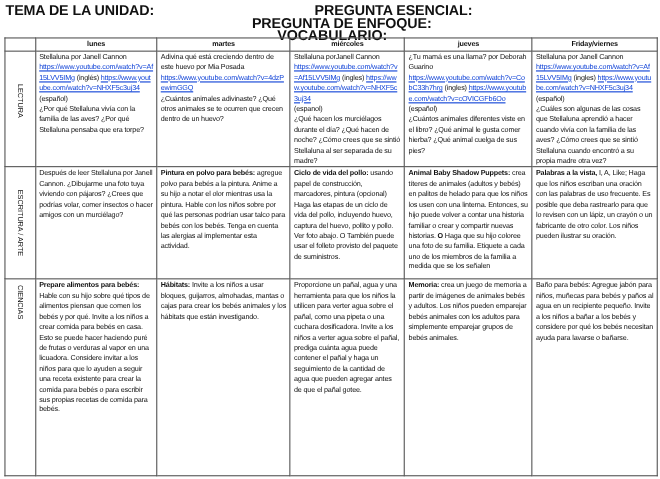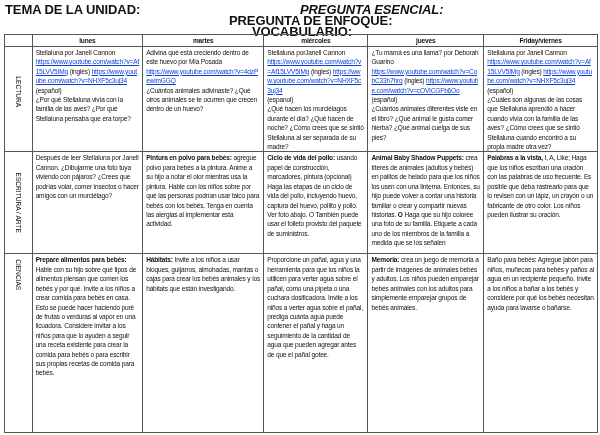--- a/index.html
+++ b/index.html
@@ -1,20 +1,20 @@
 <!DOCTYPE html>
 <html><head>
 <meta charset="utf-8">
 <style>
   html, body { margin: 0; padding: 0; background: #ffffff; }
   body { width: 600px; height: 435px; position: relative; overflow: hidden;
          font-family: "Liberation Sans", sans-serif; color: #111; }
   .hdr { position: absolute; font-size: 13px; font-weight: bold; white-space: nowrap; letter-spacing: -0.1px; }
   #tema { left: 5px; top: 2px; }
-  #esencial { left: 300px; top: 2px; font-style: italic; }
+  #esencial { left: 286px; top: 2px; }
   #enfoque { left: 229px; top: 13px; }
   #vocab { left: 252px; top: 24px; }
   table { position: absolute; left: 4px; top: 34px; border-collapse: collapse; table-layout: fixed; width: 594px; }
   td, th { border: 1px solid #555; vertical-align: top; padding: 1px 3px 0 3px;
            font-size: 6.55px; line-height: 9.4px; letter-spacing: -0.15px; overflow: hidden; }
   th { font-weight: bold; text-align: center; height: 9px; line-height: 9px; padding: 1px 2px; }
   .c0 { width: 26px; } .c1 { width: 104px; } .c2 { width: 114px; } .c3 { width: 98px; } .c4 { width: 109px; } .c5 { width: 107px; }
   tr.r1 td { height: 103px; }
   tr.r2 td { height: 100px; }
   tr.r3 td { height: 177px; }

